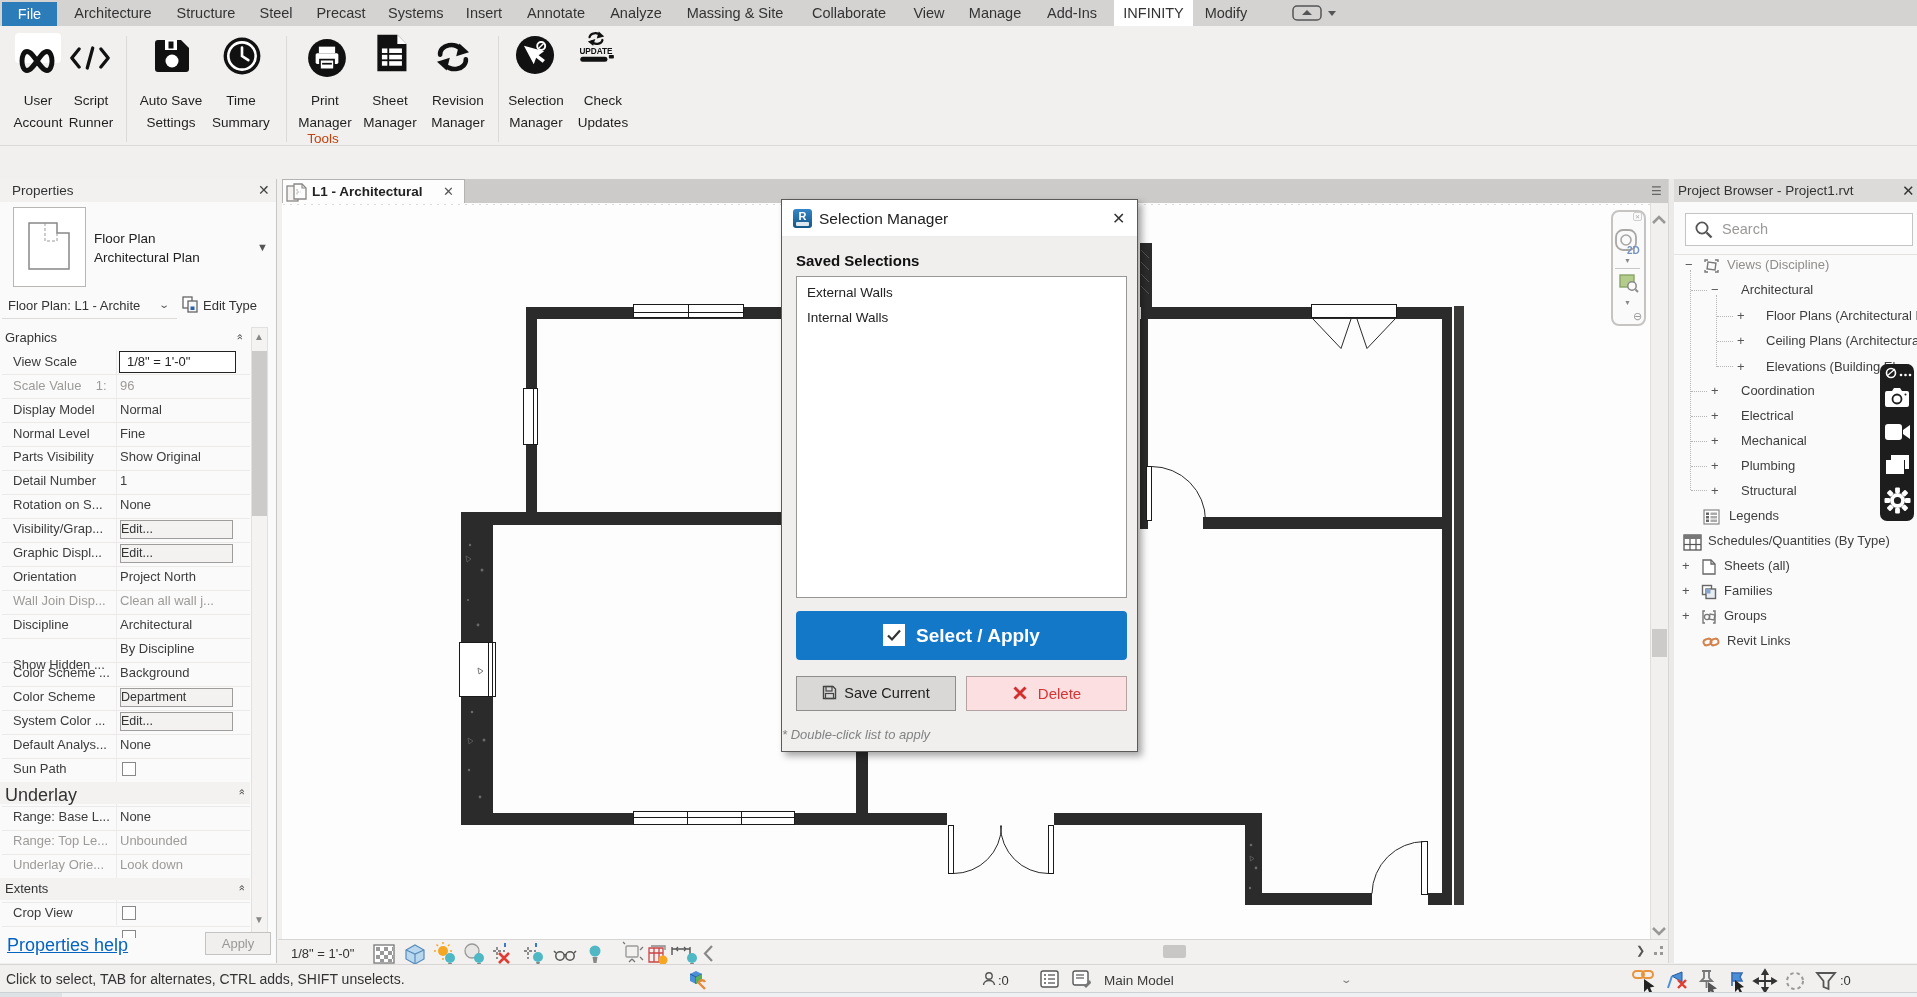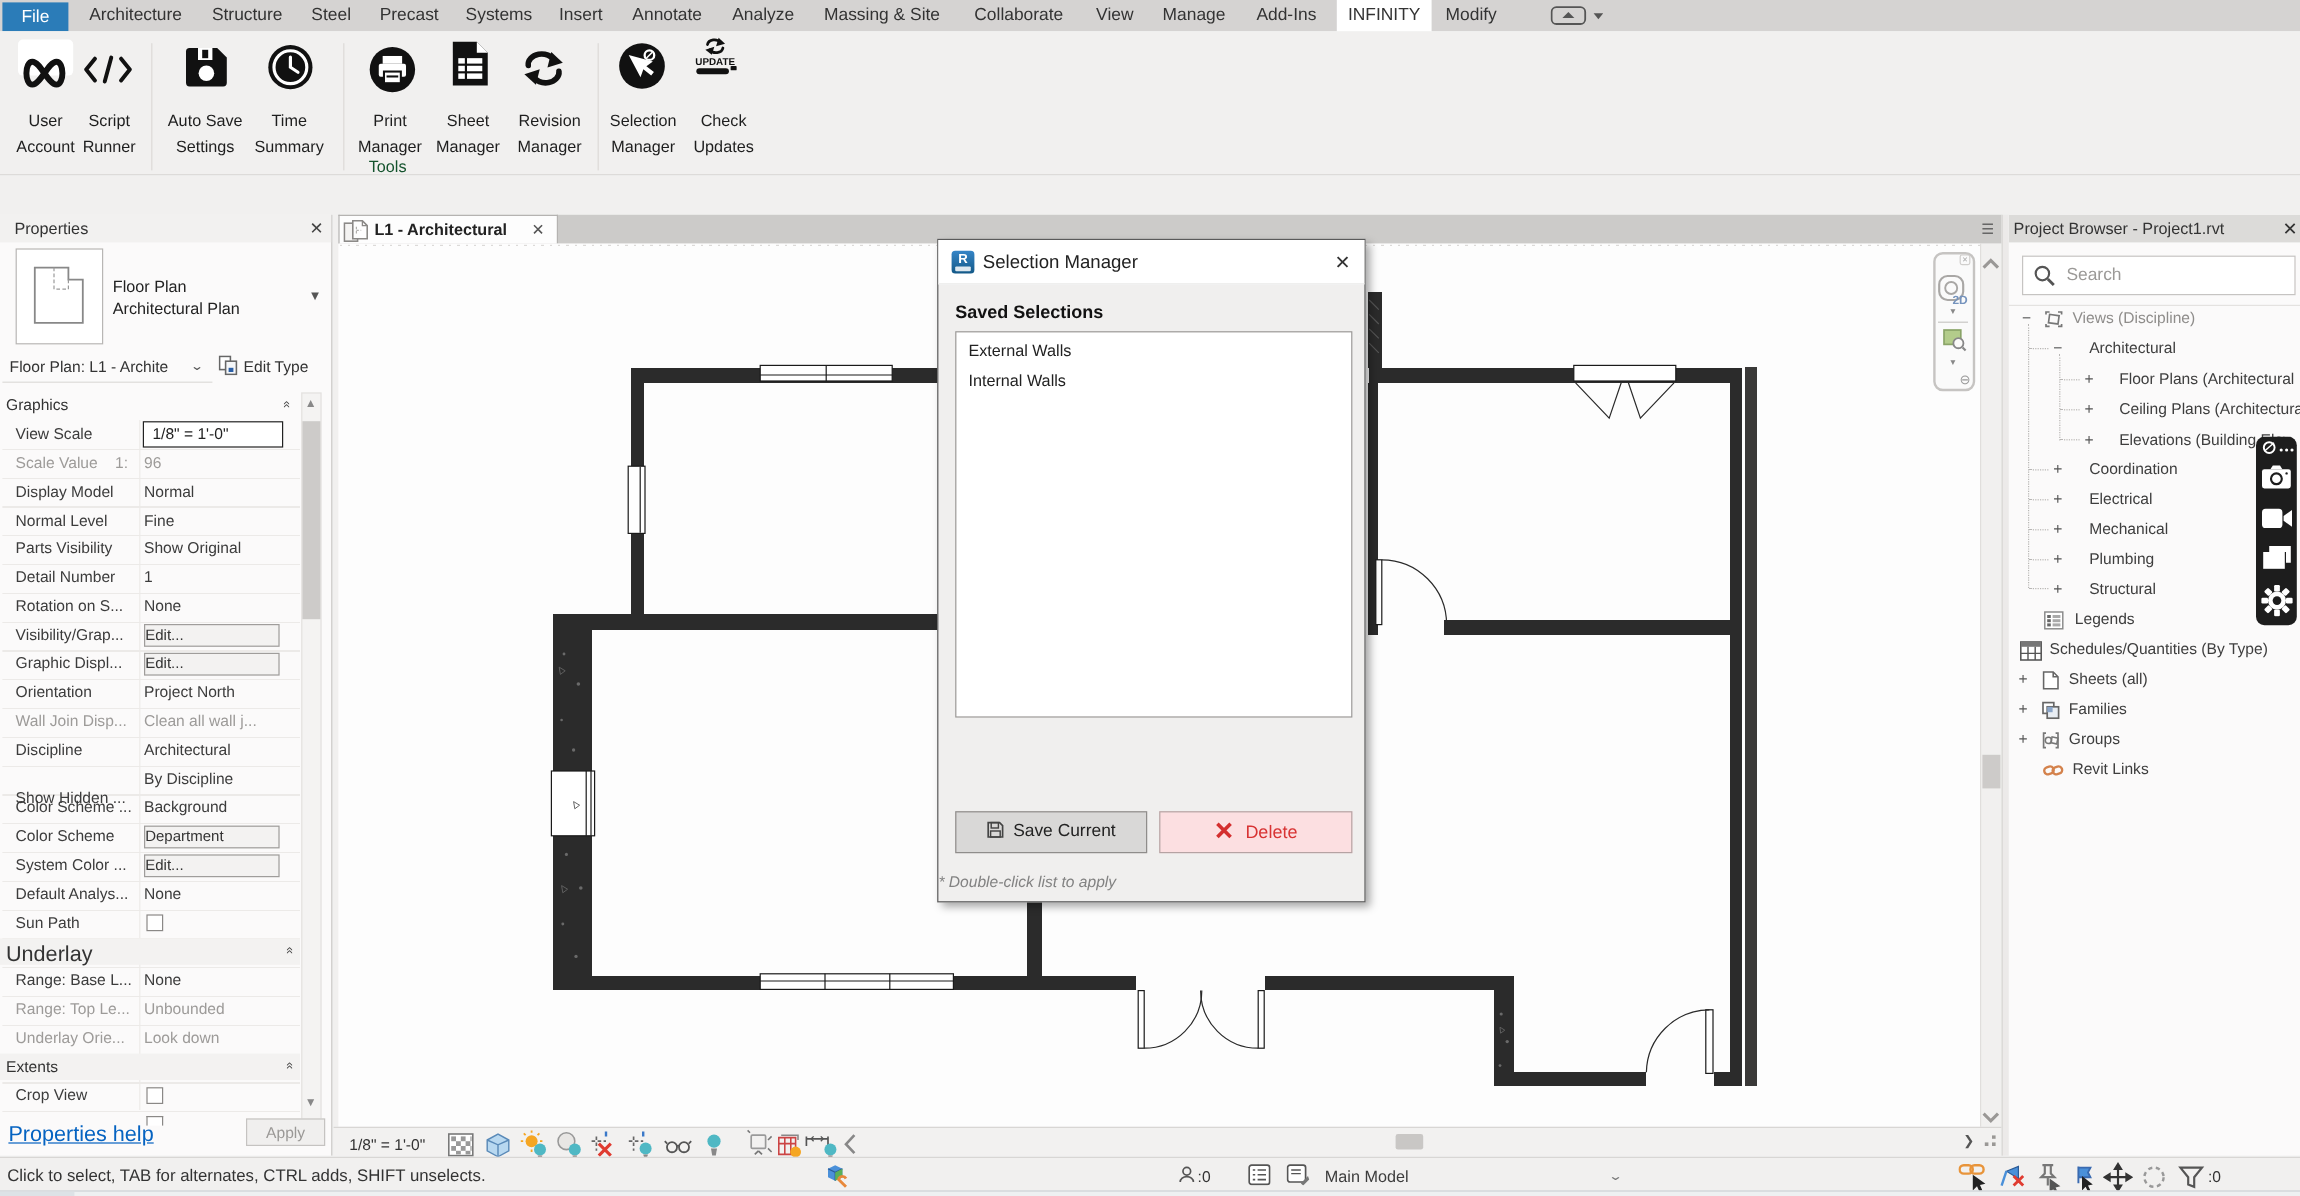--- a/index.html
+++ b/index.html
@@ -161,21 +161,21 @@
   </svg>
   <div class="rlabel" style="left:-22px;">User<br>Account</div>
   <div class="rlabel" style="left:31px;">Script<br>Runner</div>
   <div class="rlabel" style="left:111px;">Auto Save<br>Settings</div>
   <div class="rlabel" style="left:181px;">Time<br>Summary</div>
   <div class="rlabel" style="left:265px;">Print<br>Manager</div>
   <div class="rlabel" style="left:330px;">Sheet<br>Manager</div>
   <div class="rlabel" style="left:398px;">Revision<br>Manager</div>
   <div class="rlabel" style="left:476px;">Selection<br>Manager</div>
   <div class="rlabel" style="left:543px;">Check<br>Updates</div>
-  <div class="rlabel" style="left:263px;top:128px;width:120px;color:#14532d;">Tools</div>
+  <div class="rlabel" style="left:263px;top:128px;width:120px;color:#c2410c;">Tools</div>
   <div id="gapstrip"></div>
 
   <div id="props">
     <div class="title"></div>
     <div style="position:absolute;left:12px;top:4px;font-size:13.5px;color:#333;">Properties</div>
     <div style="position:absolute;left:258px;top:3px;font-size:14px;color:#444;">✕</div>
 
     <div style="position:absolute;left:13px;top:28px;width:73px;height:80px;background:#fff;border:1px solid #b8b6b4;"></div>
     <svg style="position:absolute;left:23px;top:40px;" width="52" height="56" viewBox="0 0 52 56">
       <path d="M6 4 L34 4 L34 14 L46 14 L46 50 L6 50 Z" fill="#fff" stroke="#888" stroke-width="1.5"></path>
@@ -569,20 +569,27 @@
     <div style="position:absolute;left:11px;top:9px;width:19px;height:19px;border-radius:3px;background:linear-gradient(#3585c7,#135887);"></div>
     <div style="position:absolute;left:11px;top:9px;width:19px;height:13px;font-size:11px;font-weight:bold;color:#fff;text-align:center;line-height:14px;">R</div>
     <div style="position:absolute;left:14px;top:22px;width:13px;height:4px;background:#fff;opacity:0.85;border-radius:1px;"></div>
     <div style="position:absolute;left:37px;top:10px;font-size:15.5px;color:#222;">Selection Manager</div>
     <div style="position:absolute;left:330px;top:9px;font-size:16px;color:#333;">✕</div>
     <div style="position:absolute;left:14px;top:52px;font-size:15px;font-weight:bold;color:#111;">Saved Selections</div>
     <div id="dlg-list">
       <div style="position:absolute;left:10px;top:8px;font-size:13.5px;color:#222;">External Walls</div>
       <div style="position:absolute;left:10px;top:33px;font-size:13.5px;color:#222;">Internal Walls</div>
     </div>
+    <div id="dlg-apply">
+      <span style="display:inline-block;vertical-align:middle;margin:-4px 11px 0 0;width:22px;height:22px;background:#fff;position:relative;">
+        <svg width="22" height="22" viewBox="0 0 22 22" style="position:absolute;left:0;top:0;">
+            <path d="M5 11.5 L9 15.5 L17 6.5" fill="none" stroke="#333" stroke-width="2.2"></path>
+          </svg>
+      </span>Select / Apply
+    </div>
     <div id="dlg-save">
       <svg width="15" height="15" viewBox="0 0 15 15" style="vertical-align:-2px;margin-right:7px;">
         <path d="M1.5 1.5 L11 1.5 L13.5 4 L13.5 13.5 L1.5 13.5 Z" fill="none" stroke="#444" stroke-width="1.4"></path>
         <rect x="4" y="1.5" width="6" height="4.5" fill="none" stroke="#444" stroke-width="1.2"></rect>
         <rect x="3.5" y="8.5" width="8" height="5" fill="none" stroke="#444" stroke-width="1.2"></rect>
       </svg>Save Current
     </div>
     <div id="dlg-del"><svg width="16" height="16" viewBox="0 0 16 16" style="vertical-align:-2px;margin-right:10px;">
           <path d="M2.5 2.5 L13.5 13.5 M13.5 2.5 L2.5 13.5" stroke="#d42f2f" stroke-width="3"></path>
         </svg>Delete</div>

